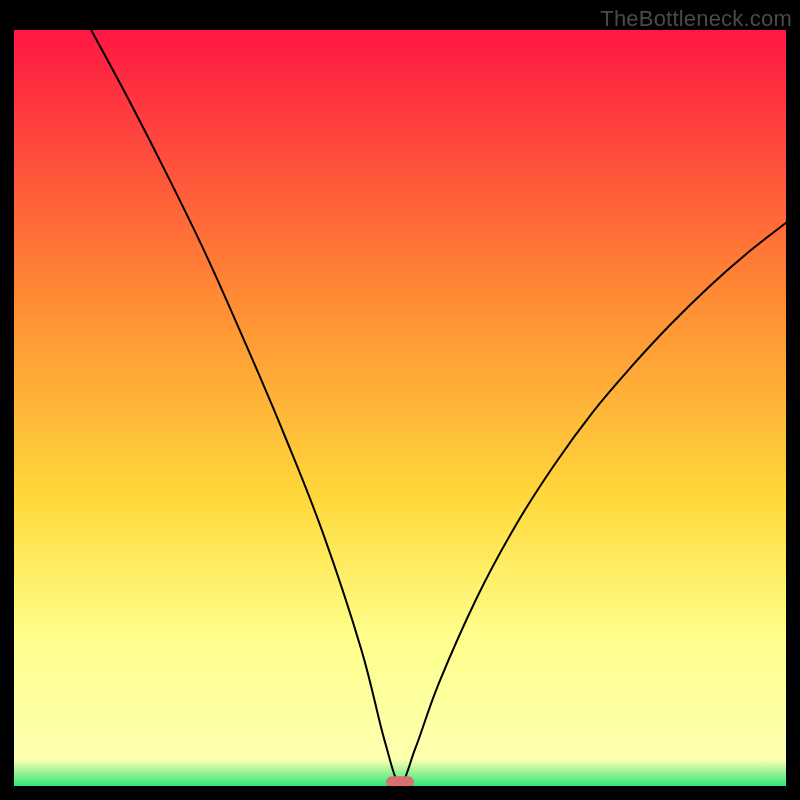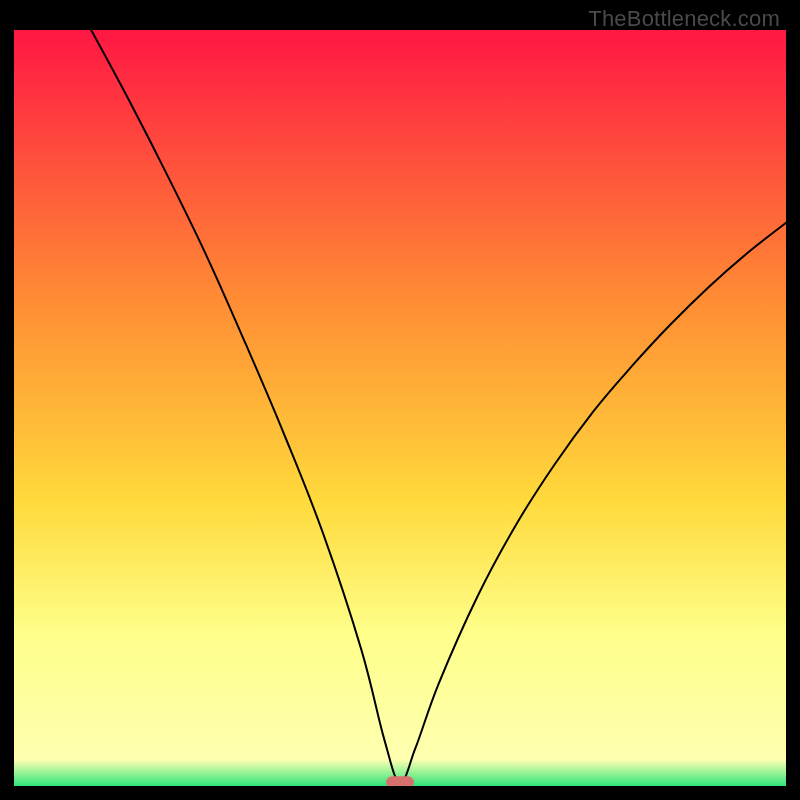--- a/index.html
+++ b/index.html
@@ -7,21 +7,21 @@
     width: 800px;
     height: 800px;
     background: #000;
     position: relative;
     font-family: Arial, Helvetica, sans-serif;
     overflow: hidden;
   }
   .watermark {
     position: absolute;
     top: 6px;
-    right: 20px;
+    right: 8px;
     color: #4a4a4a;
     font-size: 22px;
     font-weight: 500;
     z-index: 5;
     letter-spacing: 0.2px;
   }
   .plot-wrap {
     position: absolute;
     left: 14px;
     top: 30px;

